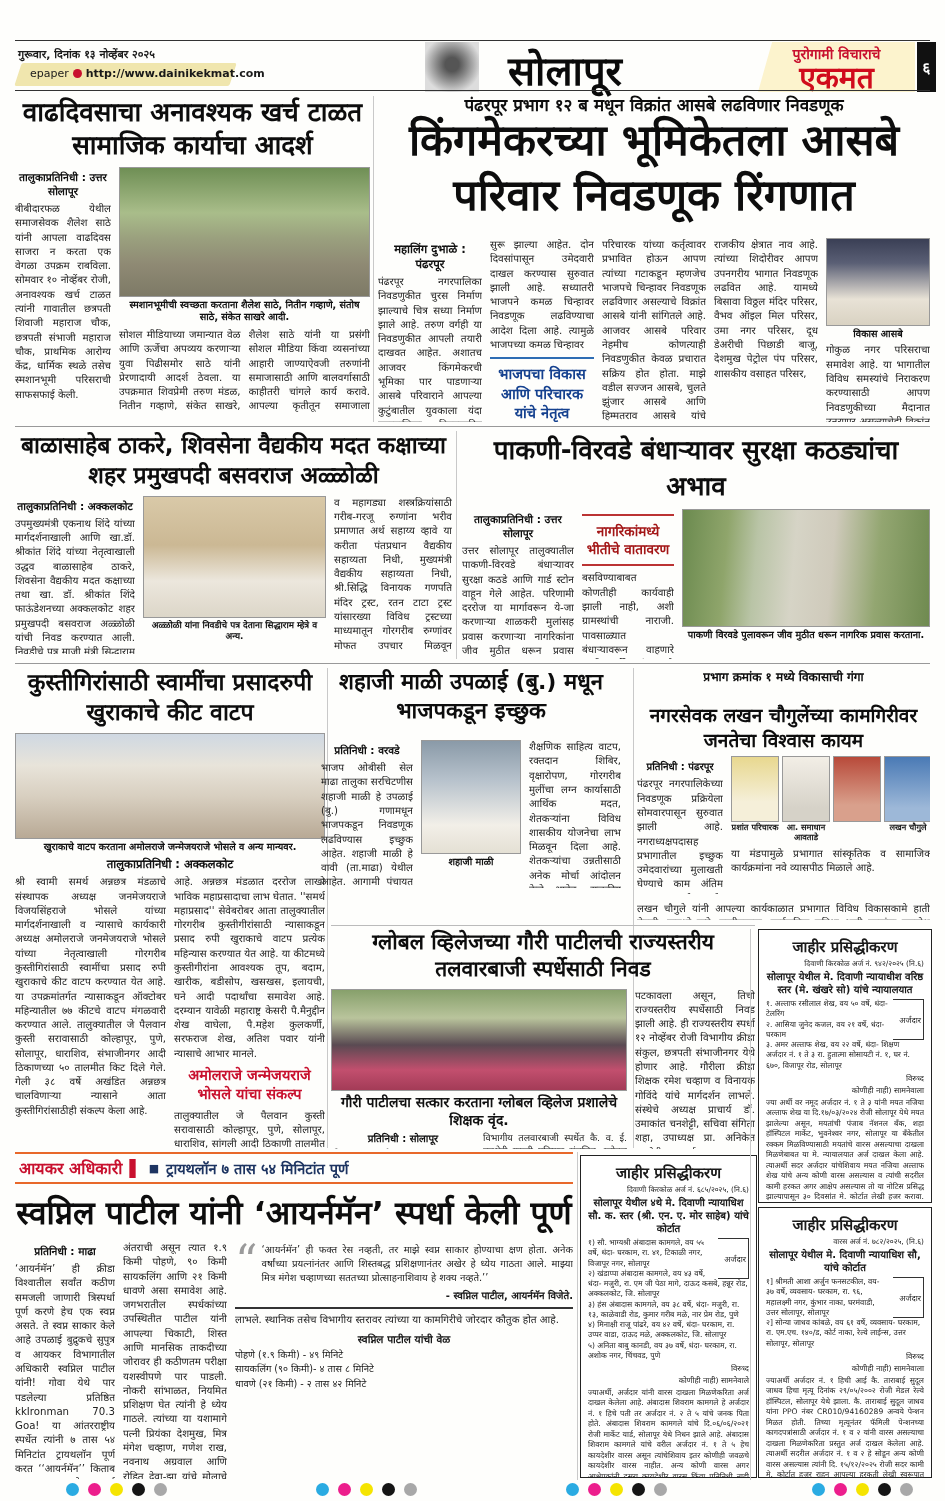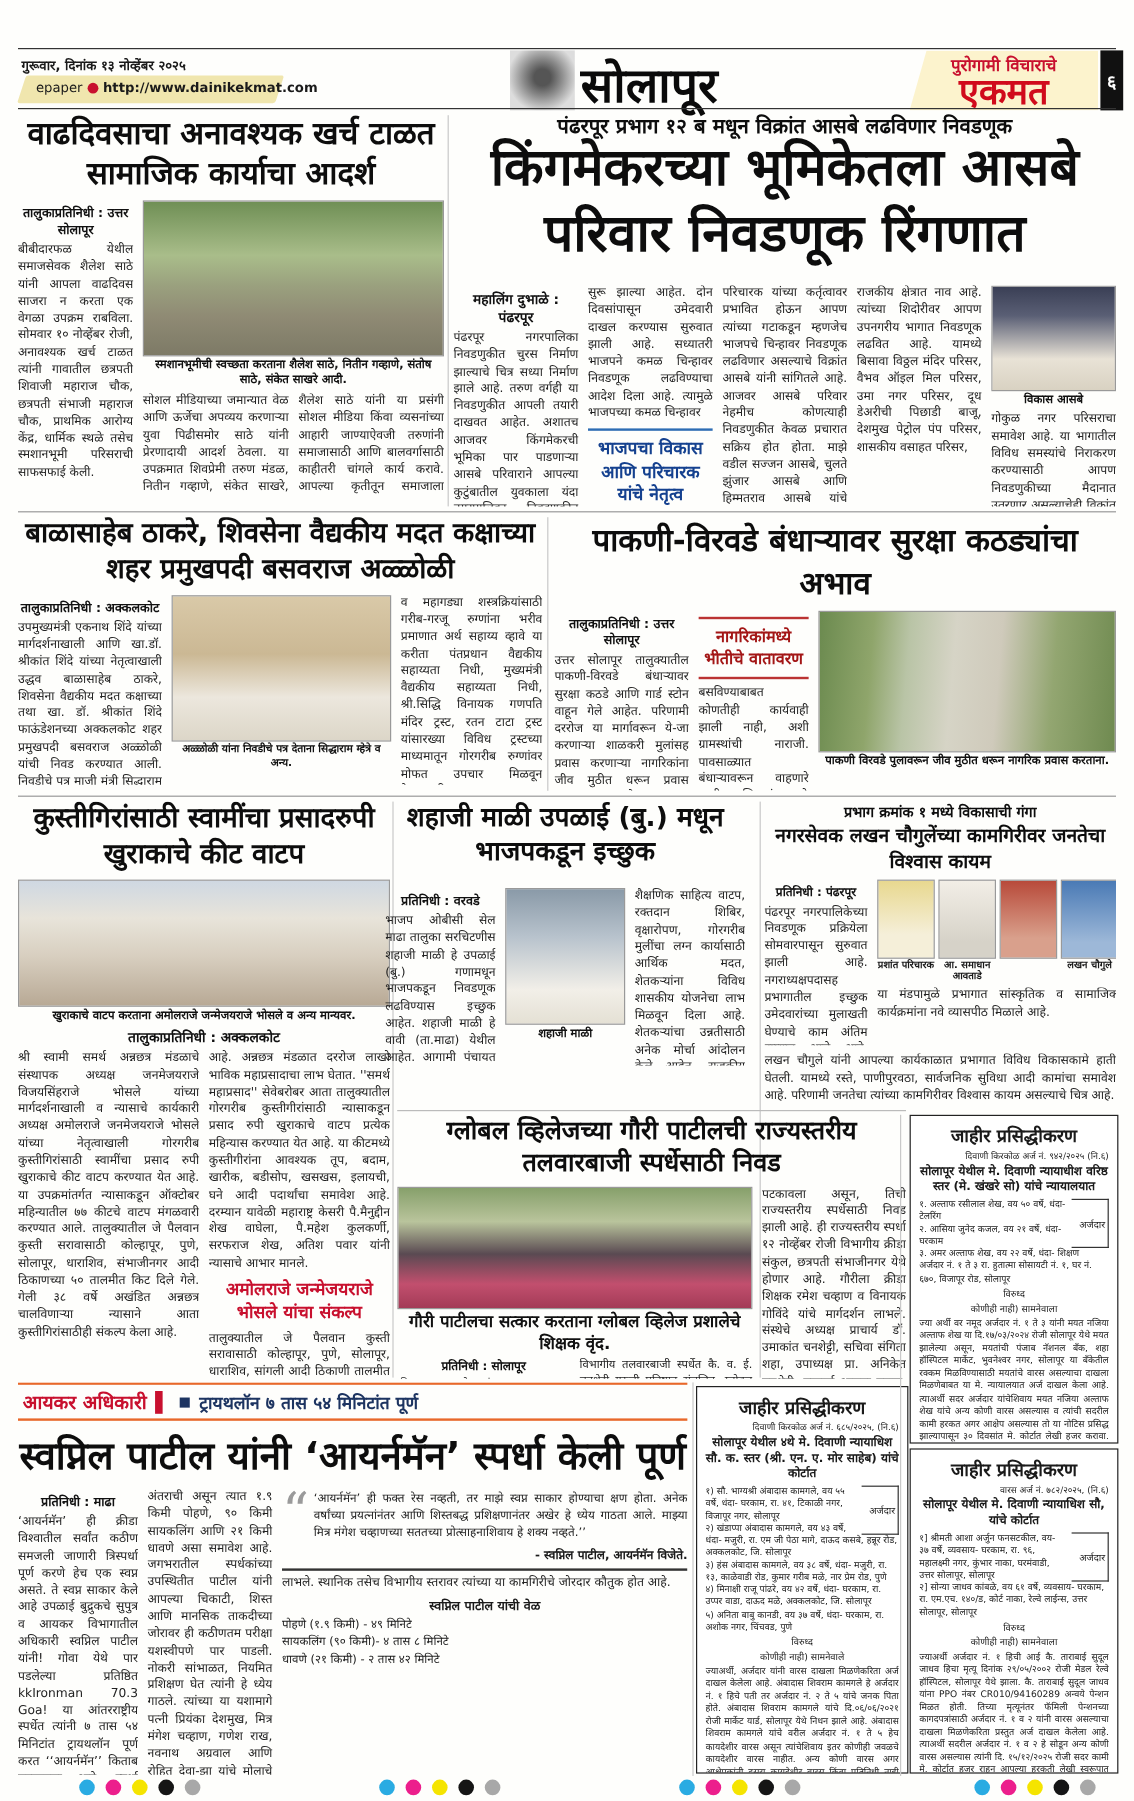--- a/index.html
+++ b/index.html
@@ -18,21 +18,21 @@
   .pq{color:#15418f;font-weight:bold;text-align:center;border-top:2px solid #2e6db4;
       border-bottom:2px solid #2e6db4;padding:6px 2px;font-size:14.5px;line-height:1.35;margin:5px 0;}
   .pq.red{color:#a31616;border-color:#b33;}
   .redhead{color:#c8102e;font-weight:bold;font-size:14.5px;text-align:center;line-height:1.3;margin:5px 0;}
   .notice{position:absolute;border:1.3px solid #222;background:#fff;padding:5px 7px;overflow:hidden;}
   .notice .ntitle{font-weight:bold;text-align:center;font-size:15px;margin:1px 0 2px;}
   .notice .nref{text-align:right;font-size:7.4px;}
   .notice .ncourt{font-weight:bold;text-align:center;font-size:10px;line-height:1.3;margin:2px 0 3px;}
   .notice .nparty{font-size:7.6px;line-height:1.35;}
   .notice .nbody{font-size:7.6px;line-height:1.38;text-align:justify;margin-top:3px;}
-  .notice .nvs{display:flex;justify-content:center;font-size:7.8px;margin:2px 0;}
+  .notice .nvs{display:flex;justify-content:flex-end;font-size:7.8px;margin:2px 0;}
   .notice .brak{float:right;font-size:8px;border-right:1px solid #333;border-top:1px solid #333;
       border-bottom:1px solid #333;padding:14px 2px 14px 6px;margin-left:4px;}
   .dots{position:absolute;display:flex;gap:9px;top:1483px;}
   .dot{width:13px;height:13px;border-radius:50%;}
   .strip{border-top:2.5px solid #e8682a;border-bottom:2.5px solid #e8682a;display:flex;align-items:center;
        gap:7px;padding:3px 4px;}
   .striplabel{color:#c8102e;font-weight:bold;font-size:16px;}
   .striptext{color:#1d3461;font-weight:bold;font-size:14.5px;}
   .flag{position:absolute;left:18%;right:6%;top:42%;height:38%;background:#f7f7f4;border:1px solid #ccc;
        display:flex;flex-direction:column;align-items:center;justify-content:center;gap:3px;}
@@ -56,21 +56,21 @@
 
   <div class="hrule" style="left:15px;right:15px;top:40px;background:#333;"></div>
   <div class="abs" style="left:18px;top:46px;font-size:11px;font-weight:bold;">गुरूवार, दिनांक १३ नोव्हेंबर २०२५</div>
   <div class="abs" style="left:18px;top:63px;width:215px;height:23px;background:#f0e6ae;transform:skewX(-18deg);border-radius:2px;"></div>
   <div class="abs" style="left:30px;top:67px;display:flex;align-items:center;gap:4px;font-size:11px;">
     <span>epaper</span>
     <span style="width:9px;height:9px;border-radius:50%;background:#c8102e;display:inline-block;"></span>
     <span style="font-weight:bold;">http://www.dainikekmat.com</span>
   </div>
   <div class="abs ph" style="left:425px;top:42px;width:54px;height:50px;background:radial-gradient(circle at 50% 45%,#555 18%,#888 40%,#ddd 75%);border:none;"></div>
-  <div class="abs" style="left:484px;top:42px;font-size:40px;font-weight:bold;color:#0a0a0a;">सोलापूर</div>
+  <div class="abs" style="left:508px;top:42px;font-size:40px;font-weight:bold;color:#0a0a0a;">सोलापूर</div>
   <div class="abs" style="left:758px;top:42px;width:157px;height:50px;background:#fcf3cd;clip-path:polygon(9% 0,100% 0,100% 100%,0 100%);text-align:center;">
     <div style="font-size:14px;font-weight:bold;color:#c8102e;margin-top:2px;">पुरोगामी विचाराचे</div>
     <div style="font-size:30px;font-weight:bold;color:#d00b1c;line-height:1;">एकमत</div>
   </div>
   <div class="abs" style="left:917px;top:42px;width:19px;height:50px;background:#111;color:#fff;display:flex;align-items:center;justify-content:center;font-size:15px;font-weight:bold;">६</div>
   <div class="hrule" style="left:15px;right:15px;top:90px;background:#333;"></div>
 
   <div class="abs hl" style="left:378px;top:93px;width:552px;font-size:17px;">पंढरपूर प्रभाग १२ ब मधून विक्रांत आसबे लढविणार निवडणूक</div>
   <div class="abs hl" style="left:378px;top:113px;width:552px;font-size:43px;line-height:1.28;">किंगमेकरच्या भूमिकेतला आसबे परिवार निवडणूक रिंगणात</div>
   <div class="abs" style="left:378px;top:238px;width:552px;height:184px;overflow:hidden;">
@@ -187,21 +187,21 @@
       </div>
       <div class="c" style="height:148px;">
         <div class="bt">शैक्षणिक साहित्य वाटप, रक्तदान शिबिर, वृक्षारोपण, गोरगरीब मुलींचा लग्न कार्यासाठी आर्थिक मदत, शेतकऱ्यांना विविध शासकीय योजनेचा लाभ मिळवून दिला आहे. शेतकऱ्यांचा उन्नतीसाठी अनेक मोर्चा आंदोलन केले आहेत. राजकीय वारसा नसतानाही</div>
       </div>
     </div>
   </div>
   <div class="vrule" style="left:633px;top:668px;height:480px;"></div>
 
   <div class="abs" style="left:637px;top:668px;width:293px;height:252px;overflow:hidden;">
     <div class="hl" style="font-size:12px;">प्रभाग क्रमांक १ मध्ये विकासाची गंगा</div>
-    <div class="hl" style="font-size:16px;line-height:1.3;margin-top:2px;">नगरसेवक लखन चौगुलेंच्या कामगिरीवर जनतेचा विश्वास कायम</div>
+    <div class="hl" style="font-size:19px;line-height:1.3;margin-top:18px;">नगरसेवक लखन चौगुलेंच्या कामगिरीवर जनतेचा विश्वास कायम</div>
     <div class="cols" style="margin-top:4px;">
       <div style="width:86px;flex:none;overflow:hidden;height:138px;">
         <div class="by" style="font-size:10px;">प्रतिनिधी : पंढरपूर</div>
         <div class="bt">पंढरपूर नगरपालिकेच्या निवडणूक प्रक्रियेला सोमवारपासून सुरुवात झाली आहे. नगराध्यक्षपदासह प्रभागातील इच्छुक उमेदवारांच्या मुलाखती घेण्याचे काम अंतिम टप्प्यात आले आहे. बहुचर्चित प्रभाग क्रमांक एकमध्ये माजी नगरसेवक लखन चौगुले यांचे नाव पुन्हा एकदा चर्चेत आले आहे. गेल्या कार्यकाळात त्यांनी प्रभागात विकासाची गंगा आणली. त्याचे एक ज्वलंत</div>
       </div>
       <div style="flex:1;">
         <div style="display:flex;gap:3px;">
           <div class="pcell" style="width:48px;">
             <div class="ph" style="height:64px;background:linear-gradient(180deg,#e8d88f,#f5efd9 70%);"></div>
             <div class="pcap">प्रशांत परिचारक</div>

